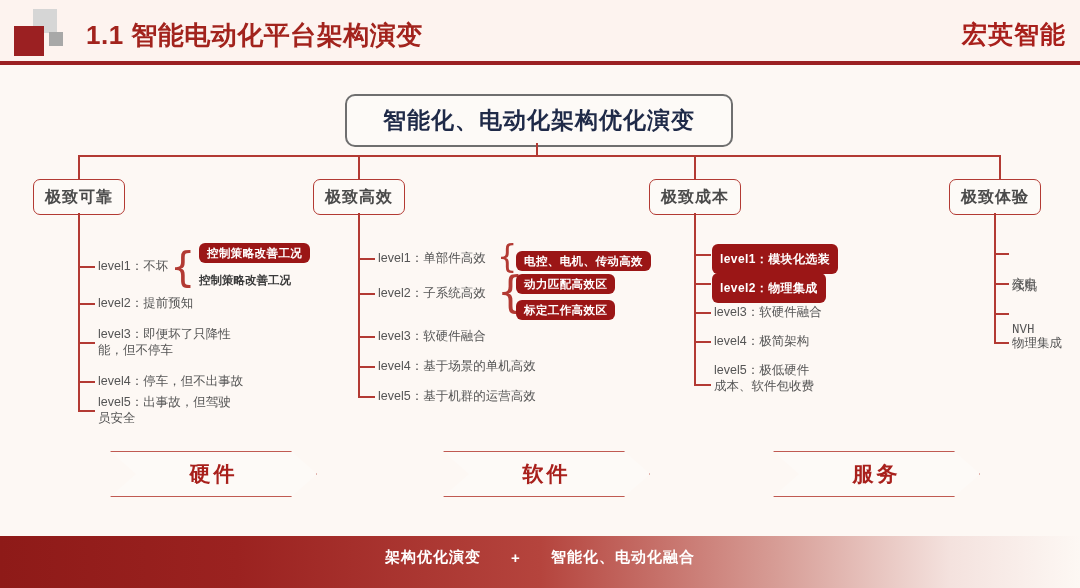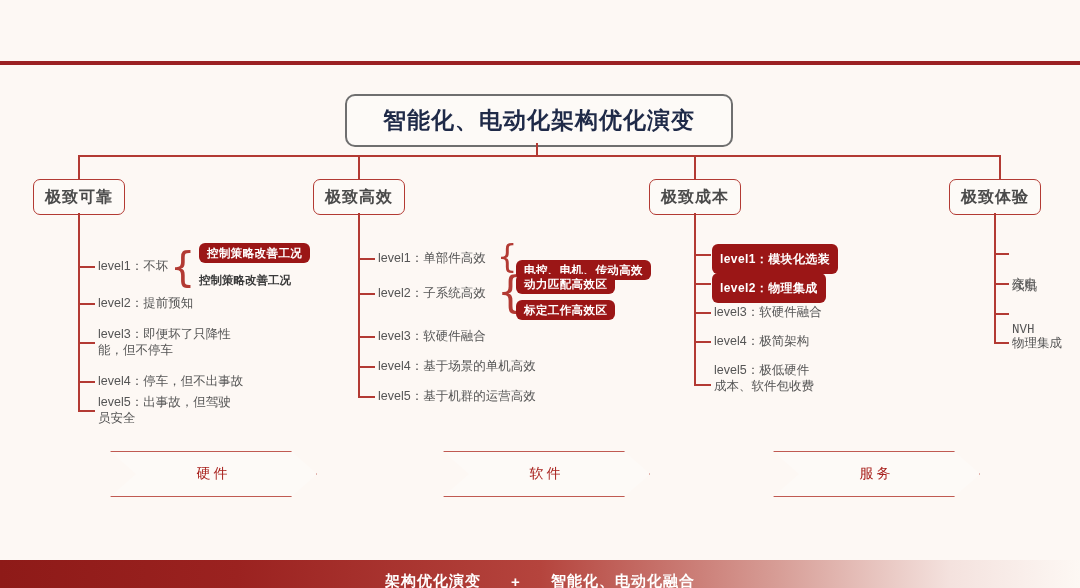--- a/index.html
+++ b/index.html
@@ -67,43 +67,50 @@
   }
   .brace{
     position:absolute;color:#b33a33;font-weight:400;line-height:1;
     font-family:"DejaVu Sans",sans-serif;
   }
 
   
   .chev{
     position:absolute;height:44px;
     display:flex;align-items:center;justify-content:center;
-    font-size:14px;font-weight:normal;color:#a8201c;letter-spacing:3px;
+    font-size:21px;font-weight:bold;color:#a8201c;letter-spacing:3px;
     background:#fdfaf7;
     border:1.5px solid #c05a52;
     clip-path:polygon(0 0,calc(100% - 26px) 0,100% 50%,calc(100% - 26px) 100%,0 100%,26px 50%);
   }
 
   
   .footer{
-    position:absolute;left:0;bottom:0;width:1080px;height:28px;
+    position:absolute;left:0;bottom:0;width:1080px;height:52px;
     background:linear-gradient(90deg,#8e1a18 0%,#9b2220 22%,#b5443d 50%,#d79d96 72%,#f4e2de 88%,#fdf8f4 100%);
   }
   .footer-inner{
     position:absolute;left:0;top:0;width:1080px;height:42px;
     display:flex;align-items:center;justify-content:center;gap:30px;
     color:#fff;font-size:15px;font-weight:bold;letter-spacing:1px;
   }
   .footer-plus{font-size:15px;font-weight:bold;}
 </style>
 </head>
 <body>
 
 <div class="slide">
 
+  <div class="header">
+    <div class="sq-top"></div>
+    <div class="sq-lg"></div>
+    <div class="sq-sm"></div>
+    <div class="page-title">1.1 智能电动化平台架构演变</div>
+    <div class="brand">宏英智能</div>
+  </div>
   <div class="header-rule"></div>
 
   <div class="root-box">智能化、电动化架构优化演变</div>
 
   <div class="ln v" style="left:536px;top:143px;height:13px;"></div>
   <div class="ln h" style="left:78px;top:155px;width:922px;"></div>
   <div class="ln v" style="left:78px;top:155px;height:24px;"></div>
   <div class="ln v" style="left:358px;top:155px;height:24px;"></div>
   <div class="ln v" style="left:694px;top:155px;height:24px;"></div>
   <div class="ln v" style="left:999px;top:155px;height:24px;"></div>
@@ -145,21 +152,21 @@
   <div class="ln h" style="left:358px;top:396px;width:17px;"></div>
 
   <div class="lv" style="left:378px;top:250px;">level1：单部件高效</div>
   <div class="lv" style="left:378px;top:285px;">level2：子系统高效</div>
   <div class="lv" style="left:378px;top:328px;">level3：软硬件融合</div>
   <div class="lv" style="left:378px;top:358px;">level4：基于场景的单机高效</div>
   <div class="lv" style="left:378px;top:388px;">level5：基于机群的运营高效</div>
 
   <div class="brace" style="left:497px;top:240px;font-size:32px;">{</div>
   <div class="brace" style="left:497px;top:272px;font-size:42px;">{</div>
-  <div class="badge" style="left:516px;top:260px;">电控、电机、传动高效</div>
+  <div class="badge" style="left:516px;top:251px;">电控、电机、传动高效</div>
   <div class="badge" style="left:516px;top:274px;">动力匹配高效区</div>
   <div class="badge" style="left:516px;top:300px;">标定工作高效区</div>
 
   <div class="ln v" style="left:694px;top:254px;height:130px;"></div>
   <div class="ln h" style="left:694px;top:254px;width:17px;"></div>
   <div class="ln h" style="left:694px;top:283px;width:17px;"></div>
   <div class="ln h" style="left:694px;top:312px;width:17px;"></div>
   <div class="ln h" style="left:694px;top:341px;width:17px;"></div>
   <div class="ln h" style="left:694px;top:384px;width:17px;"></div>
 

